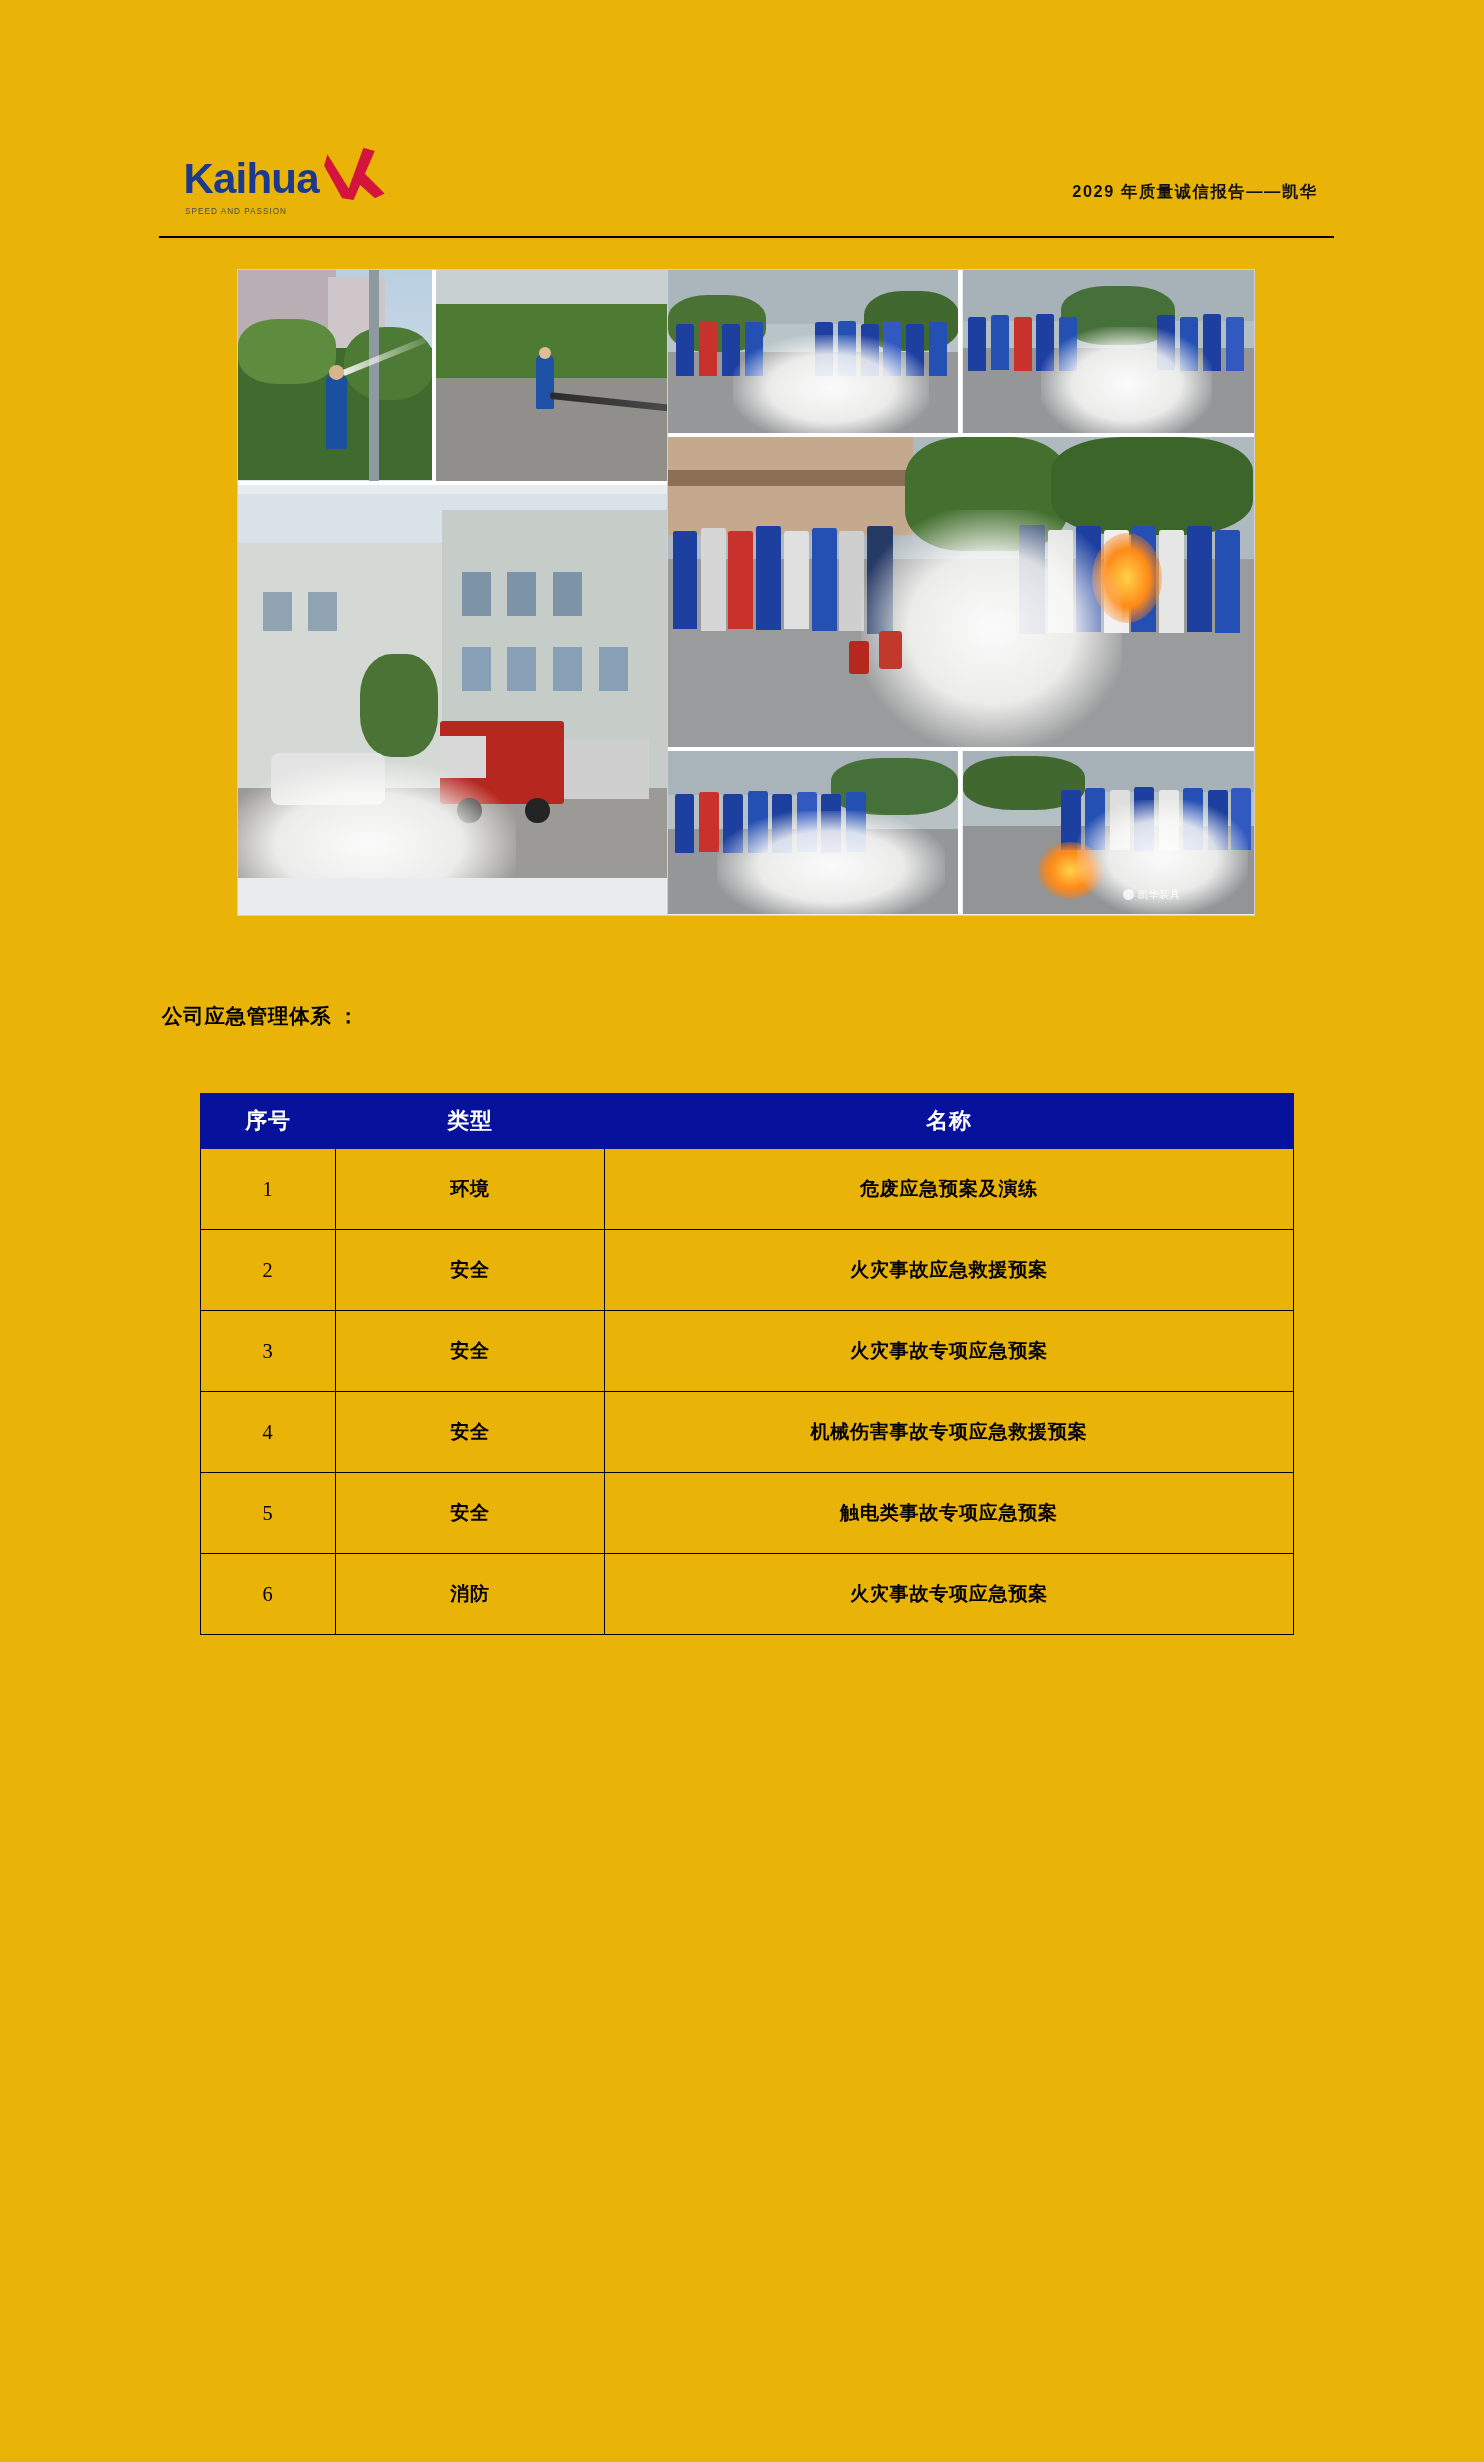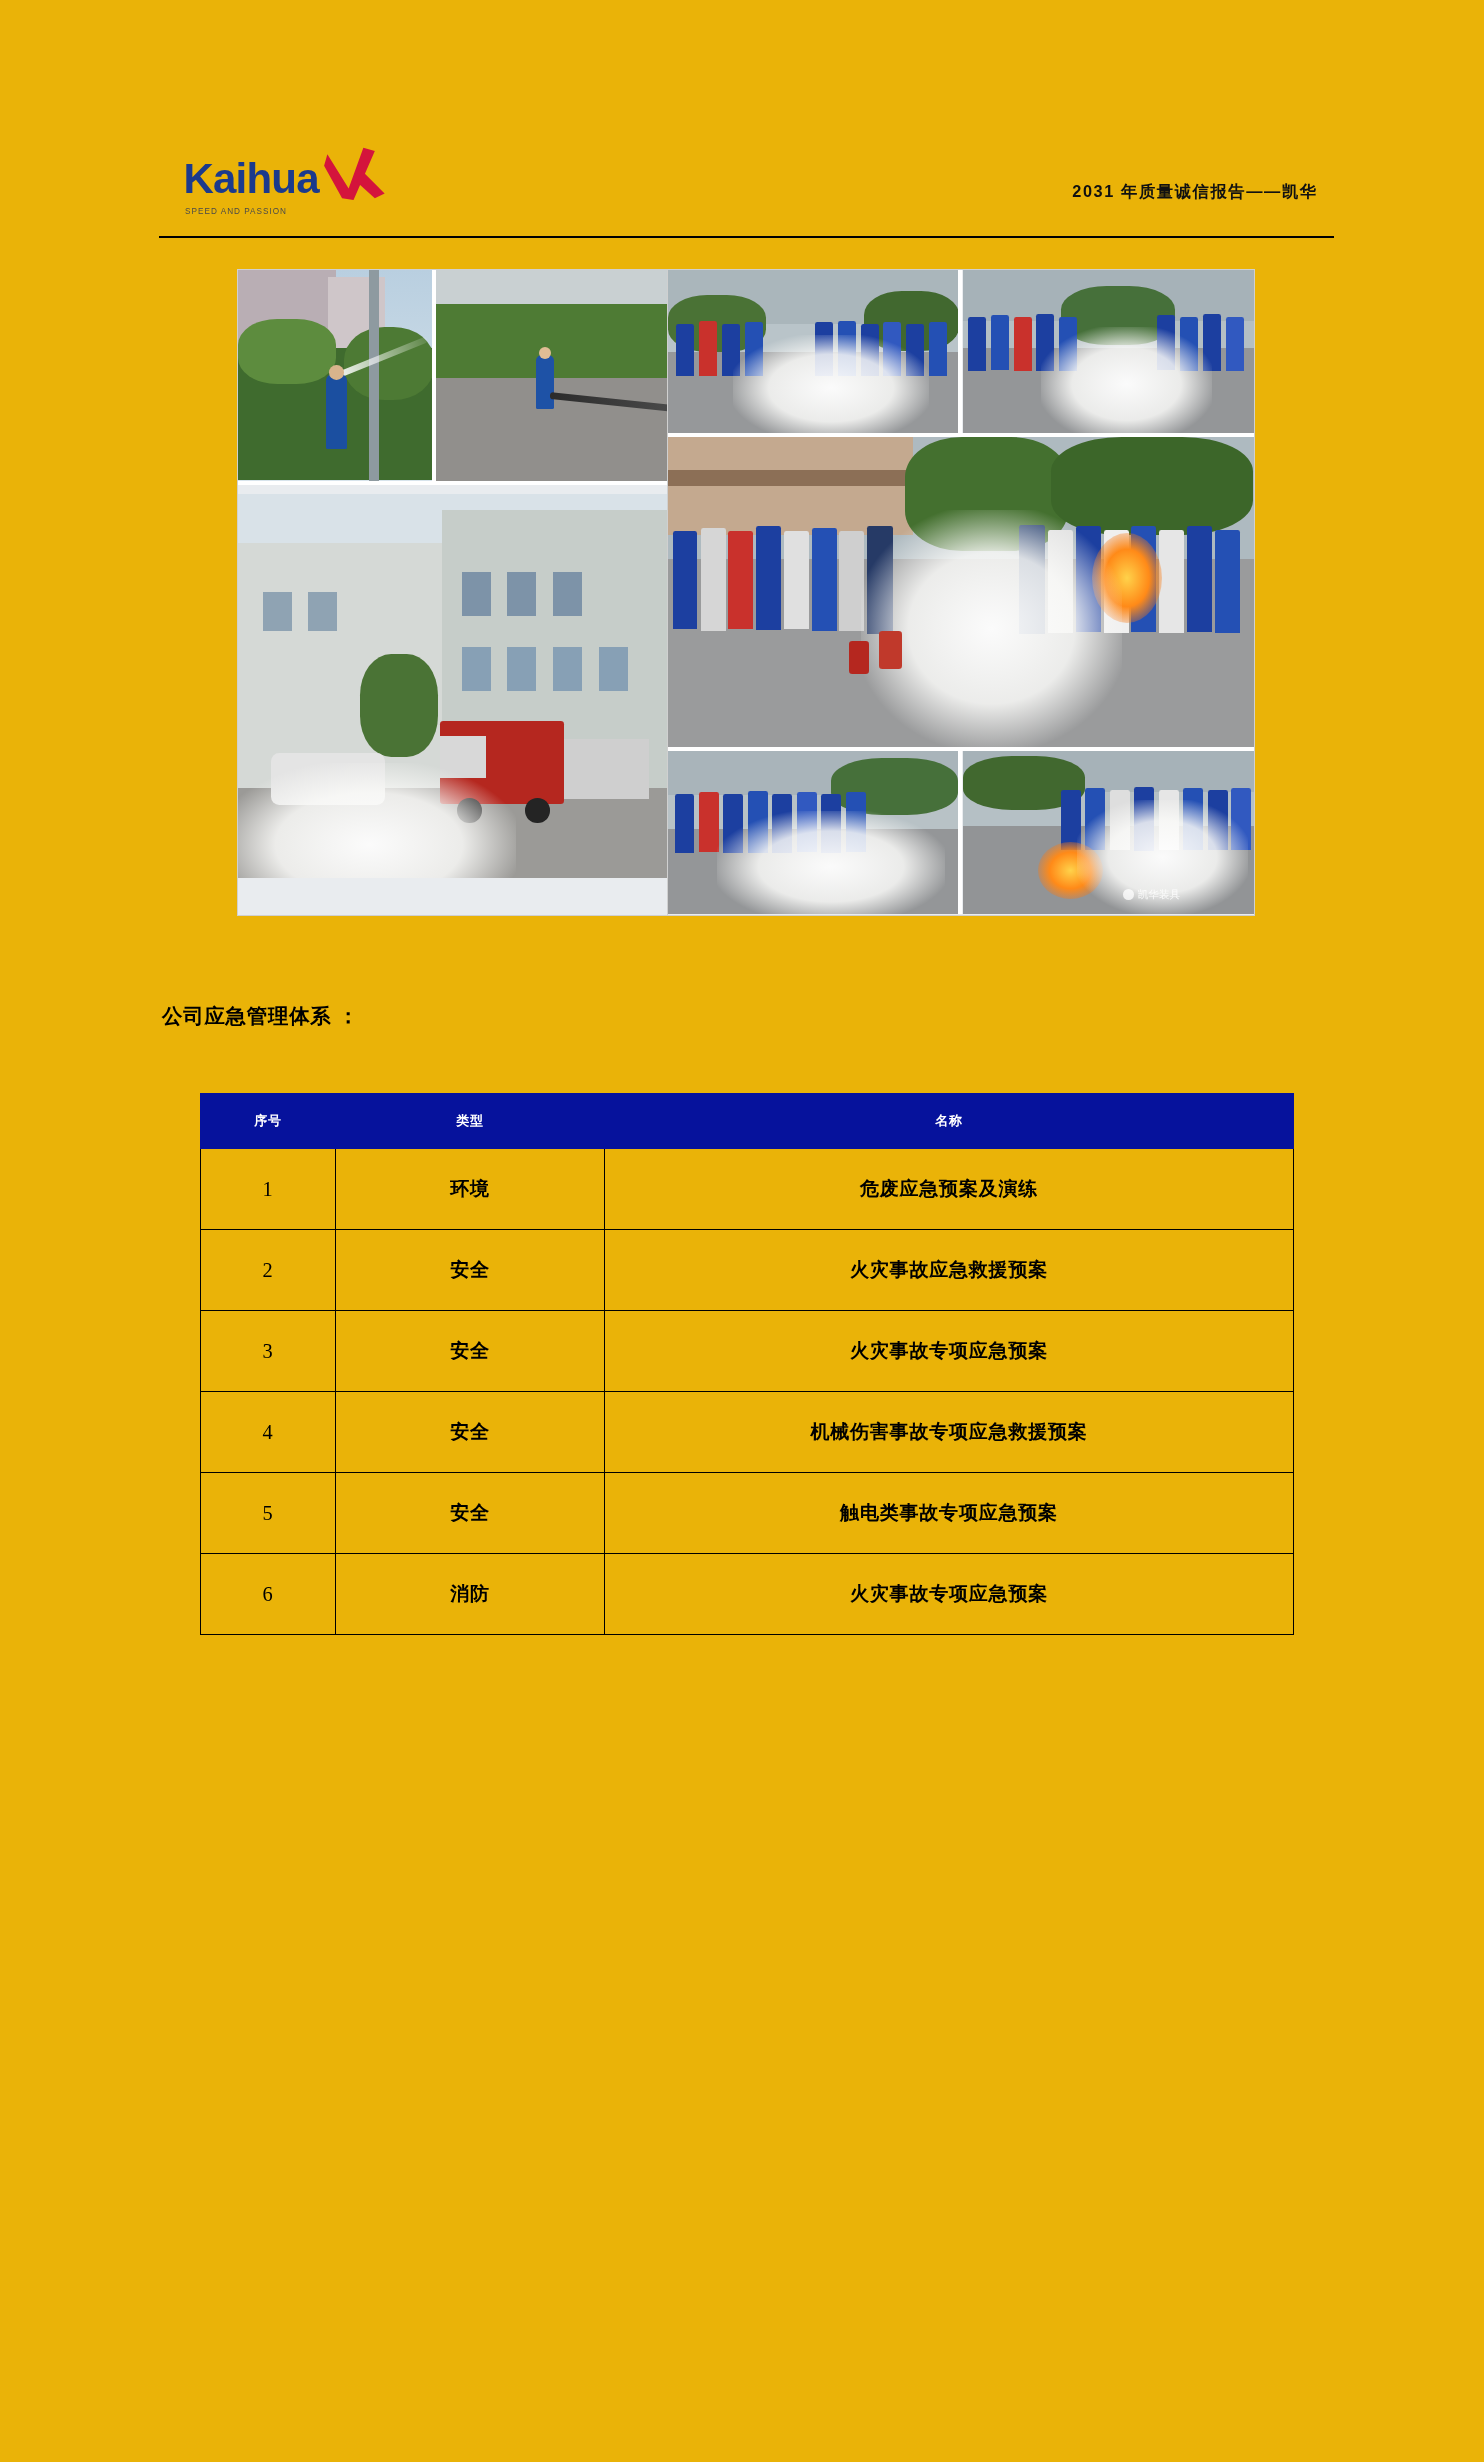--- a/index.html
+++ b/index.html
@@ -173,21 +173,21 @@
   table.sys {
     border-collapse: collapse;
     width: 1093px;
     table-layout: fixed;
   }
   table.sys th {
     background: #06129c;
     color: #fff;
     font-family: "Liberation Sans", sans-serif;
     font-weight: bold;
-    font-size: 13px;
+    font-size: 22px;
     letter-spacing: 0.8px;
     height: 52px;
     border: 0.8px solid #06129c;
     text-align: center;
   }
   table.sys td {
     border: 0.8px solid #000;
     height: 78px;
     text-align: center;
     vertical-align: middle;
@@ -225,21 +225,21 @@
 
   <div class="header">
     <div class="logo">
       <div class="logo-text">Kaihua</div>
       <svg class="logo-mark" viewBox="0 0 78 66">
         <path d="M4 10 L30 52 L48 2 L62 6 L36 66 L22 64 L0 24 Z" fill="#d4143c"></path>
         <path d="M46 30 L74 58 L62 64 L40 44 Z" fill="#d4143c"></path>
       </svg>
       <div class="logo-sub">SPEED AND PASSION</div>
     </div>
-    <div class="header-title">2031 年质量诚信报告——凯华</div>
+    <div class="header-title">2029 年质量诚信报告——凯华</div>
     <div class="header-rule"></div>
   </div>
 
   <div class="photos">
 
     <div class="photo-left">
 
       <div class="cell" style="left:0;top:0;width:194px;height:211px;">
         <div class="sky" style="position:absolute;inset:0;"></div>
         <div class="bldg" style="left:0;top:0;width:98px;height:98px;background:#b9aeb4;"></div>

